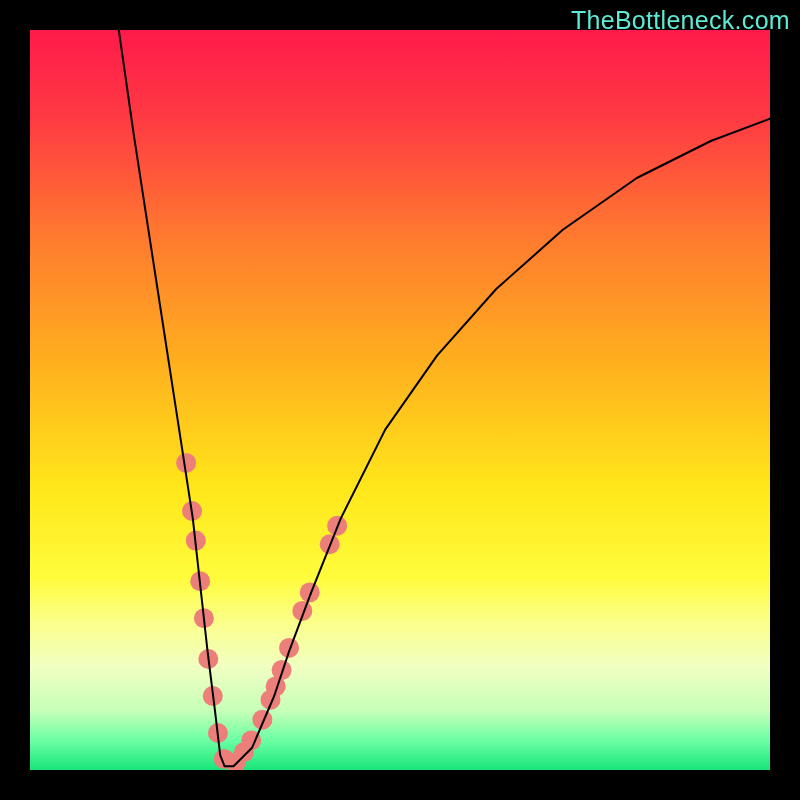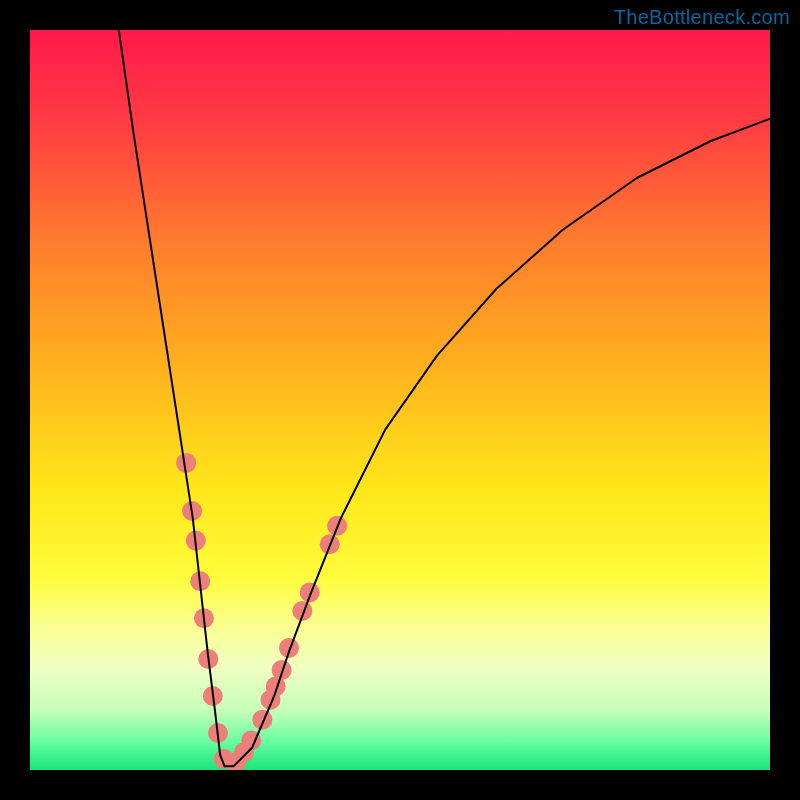--- a/index.html
+++ b/index.html
@@ -16,22 +16,22 @@
     left: 30px;
     top: 30px;
     width: 740px;
     height: 740px;
     overflow: hidden;
   }
   .watermark {
     position: absolute;
     top: 6px;
     right: 10px;
-    color: #0369a1;
-    font-size: 20px;
+    color: #5eead4;
+    font-size: 25px;
     font-weight: 500;
     letter-spacing: 0.3px;
   }
   svg {
     display: block;
   }
 </style>
 </head>
 <body>
 

